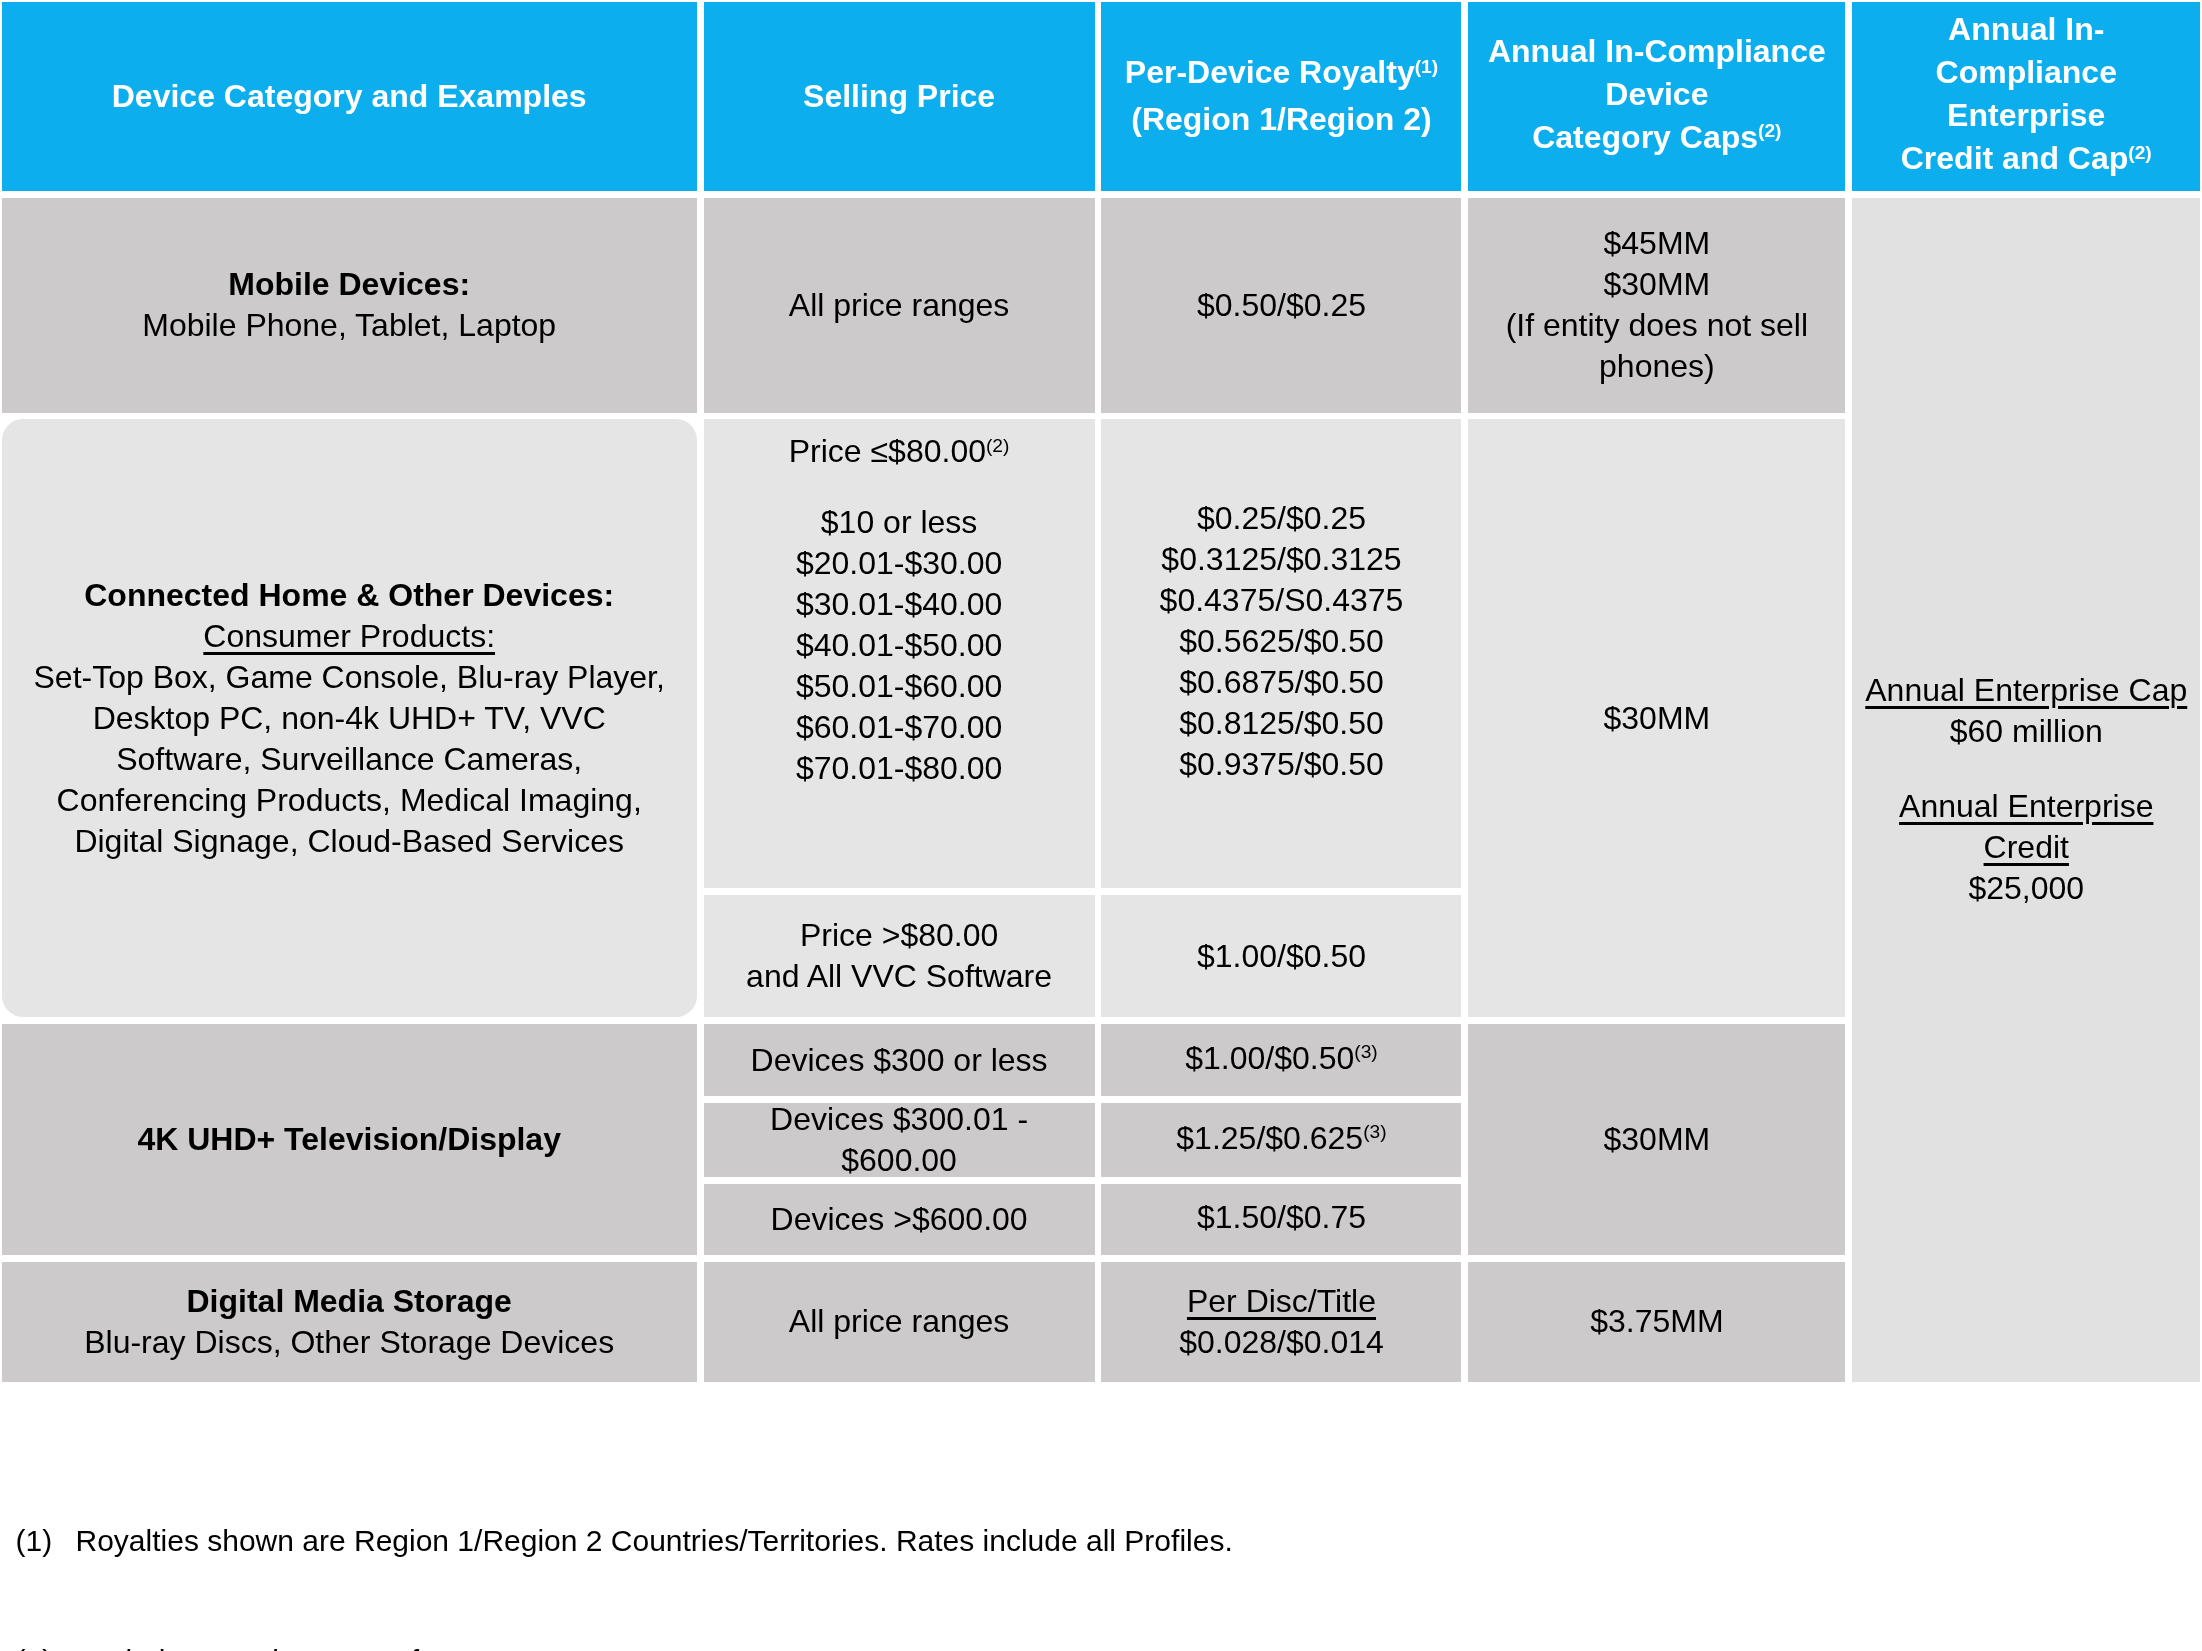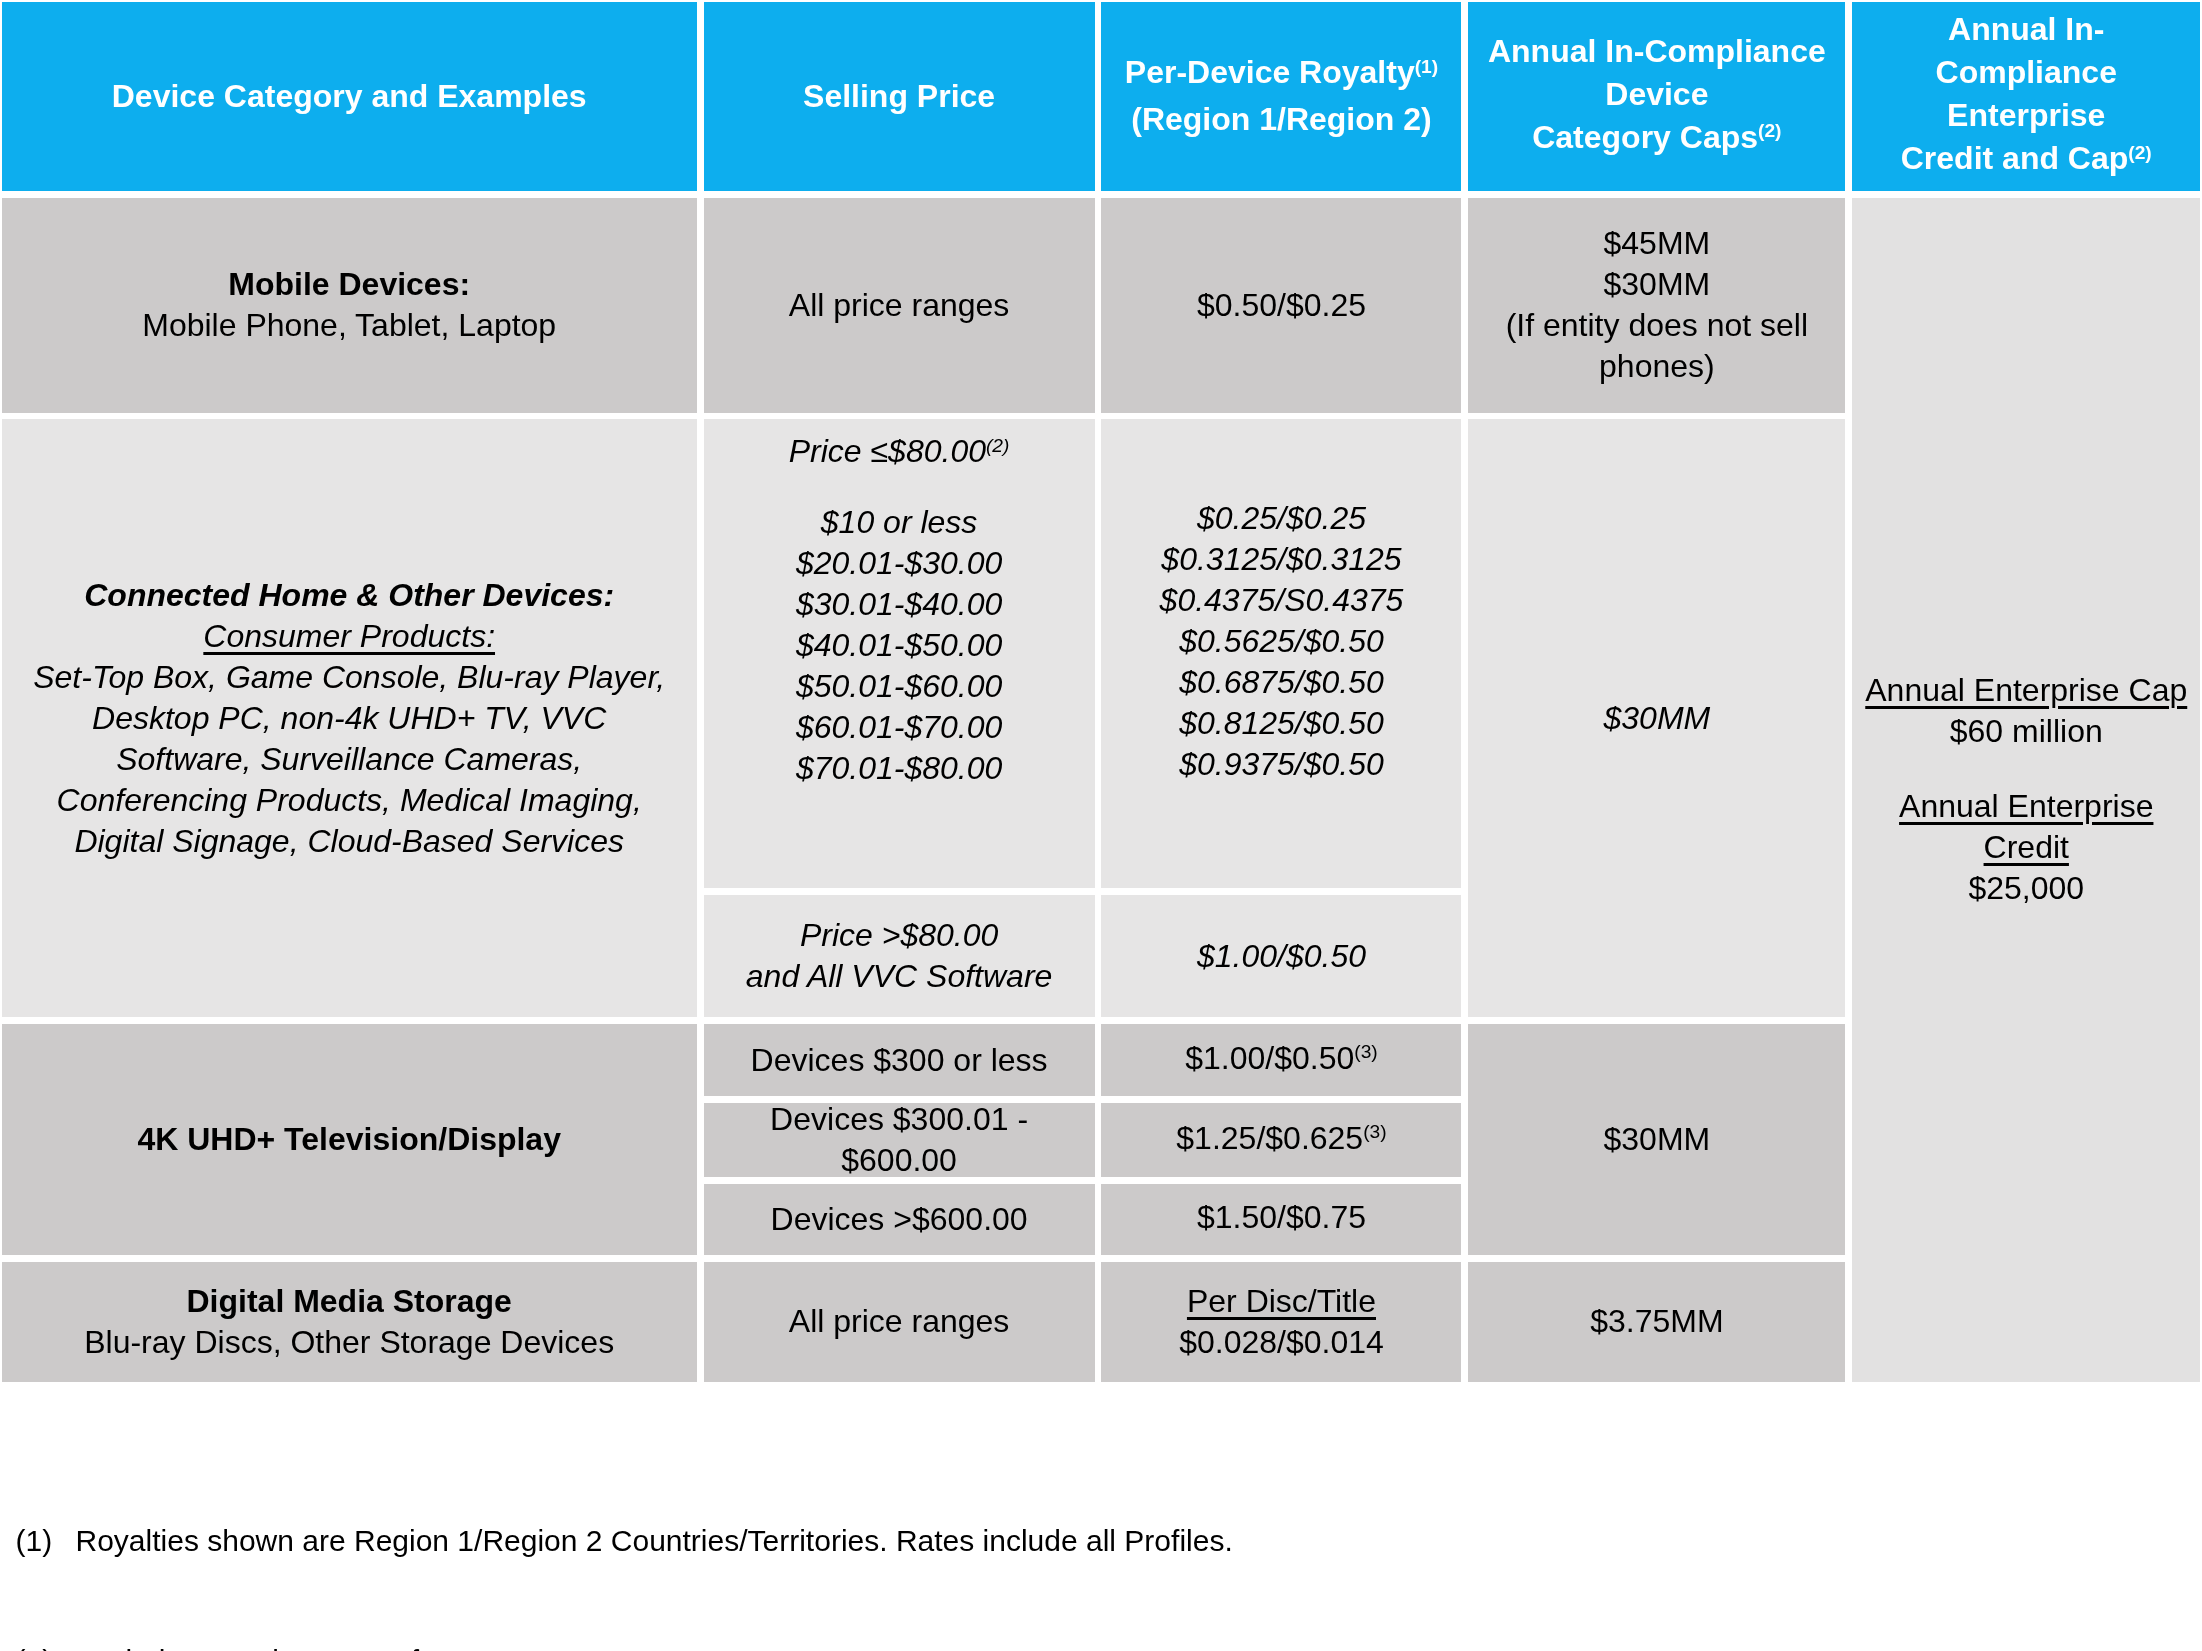--- a/index.html
+++ b/index.html
@@ -11,21 +11,21 @@
     grid-template-columns:695px 391px 360px 377px 348px;
     grid-template-rows:189px 215px 469px 122px 72px 74px 71px 120px;
     gap:6.9px;
     margin:1.7px 1.7px 0 1.7px;
     background:#fff;
   }
   .cell{display:flex;flex-direction:column;justify-content:center;align-items:center;
     text-align:center;font-size:32px;line-height:41px;padding:0 12px;box-sizing:border-box;}
   .hdr{background:#0DAEEE;color:#fff;font-weight:bold;line-height:43px;}
   .med{background:#CCCACA;}
-  .light{background:#E6E5E5;font-style:italic;}
+  .light{background:#E6E5E5;}
   .ent{background:#E2E1E1;}
   .bold{font-weight:bold;}
   .und{text-decoration:underline;text-decoration-thickness:2.6px;text-underline-offset:5.2px;}
   .topalign{justify-content:flex-start;padding-top:12px;}
   .sp30{height:26px;}
   .sp78{height:67px;}
   .sp40{height:34px;}
   sup{font-size:60%;vertical-align:baseline;position:relative;top:-0.55em;}
 
   
@@ -80,21 +80,21 @@
       <div>Mobile Phone, Tablet, Laptop</div>
     </div>
     <div class="cell med r2c2">All price ranges</div>
     <div class="cell med r2c3">$0.50/$0.25</div>
     <div class="cell med r2c4">
       <div>$45MM</div>
       <div>$30MM</div>
       <div>(If entity does not sell phones)</div>
     </div>
 
-    <div class="cell light r34c1" style="padding:0 30px;">
+    <div class="cell light r34c1" style="padding:0 30px;border-radius:21px;">
       <div class="bold">Connected Home &amp; Other Devices:</div>
       <div class="und">Consumer Products:</div>
       <div>Set-Top Box, Game Console, Blu-ray Player, Desktop PC, non-4k UHD+ TV, VVC Software, Surveillance Cameras, Conferencing Products, Medical Imaging, Digital Signage, Cloud-Based Services</div>
     </div>
 
     <div class="cell light topalign r3c2">
       <div><span>Price ≤$80.00</span><sup>(2)</sup></div>
       <div class="sp30"></div>
       <div>$10 or less</div>
       <div>$20.01-$30.00</div>

